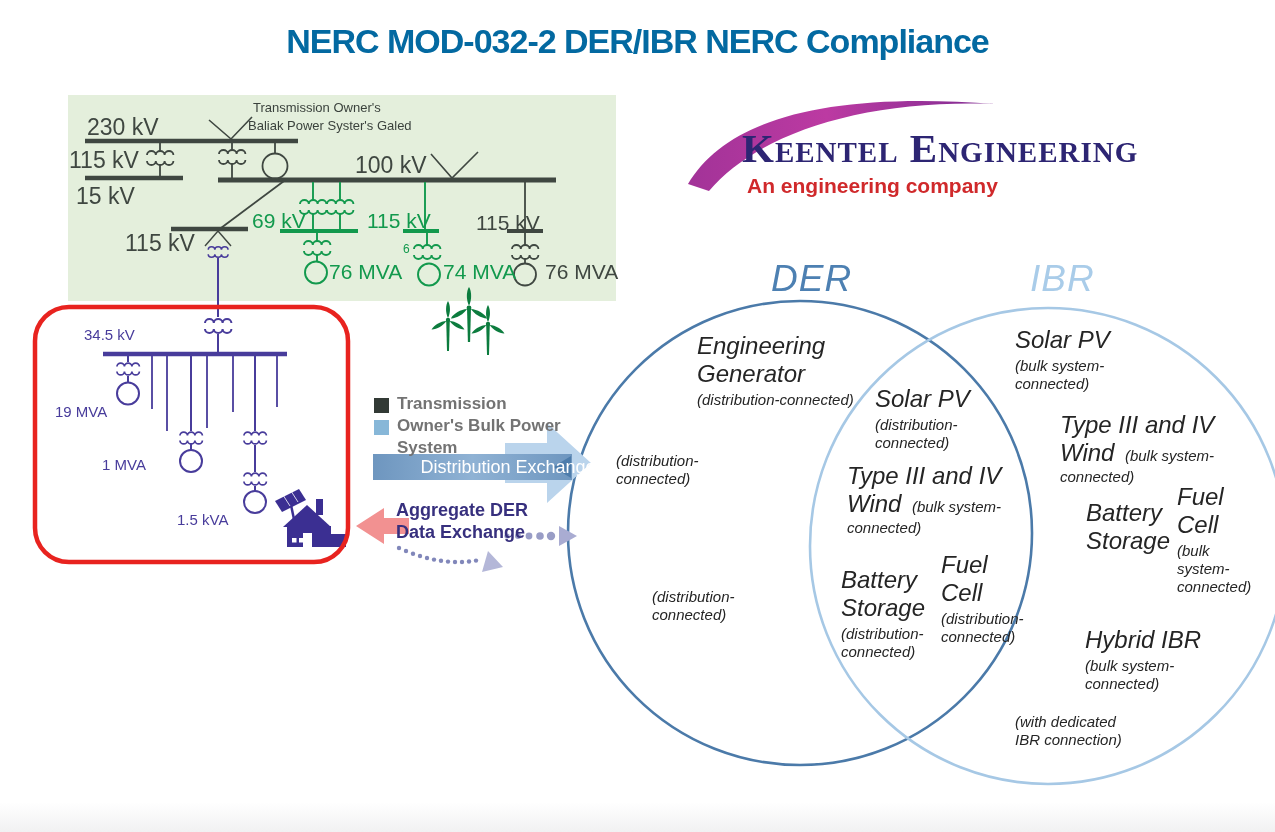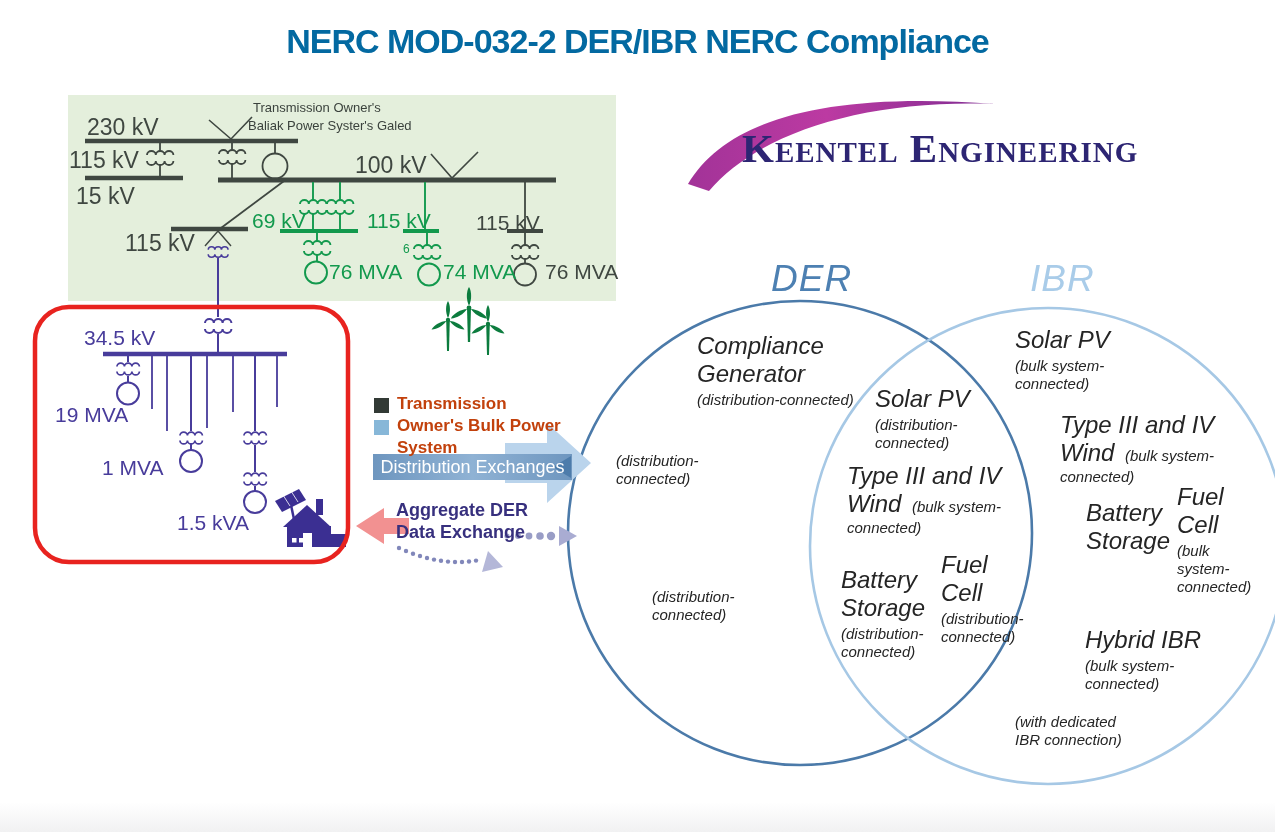--- a/index.html
+++ b/index.html
@@ -7,22 +7,22 @@
           font-family:"Liberation Sans",sans-serif;}
   #gfx{position:absolute;left:0;top:0;z-index:1;}
   .txt{position:absolute;z-index:2;white-space:nowrap;}
   #title{position:absolute;z-index:2;left:0;top:22px;width:100%;text-align:center;
          font-size:34px;font-weight:700;letter-spacing:-1px;color:#0369a1;margin:0;}
   .gbhead{font-size:13px;color:#3a413c;}
   .dk{color:#3f4741;font-size:23px;}
   .dk.sm{font-size:21px;}
   .gr{color:#12994d;font-size:21px;}
   .gr.xs{font-size:12px;}
-  .pu{color:#483c9b;font-size:21px;}
-  .leg{font-size:17px;font-weight:700;color:#c2410c;}
+  .pu{color:#483c9b;font-size:15px;}
+  .leg{font-size:17px;font-weight:700;color:#737373;}
   .banner-text{width:199px;text-align:center;font-size:18px;color:#fff;}
   .agg{font-size:18px;font-weight:700;color:#37307e;}
   .vennlbl{font-size:37px;font-style:italic;letter-spacing:1px;}
   .vennlbl.der{color:#4d80b2;}
   .vennlbl.ibr{color:#a9cce9;}
   .vitem{position:absolute;z-index:2;font-style:italic;color:#252525;}
   .vname{display:block;font-size:24px;line-height:1.16;}
   .vqual{display:block;font-size:15px;line-height:1.22;margin-top:3px;}
   .vitem.flow .vname,.vitem.flow .vqual{display:inline;}
   .vitem.flow .vqual{margin-left:6px;line-height:1.35;}
@@ -194,20 +194,21 @@
         <circle cx="476" cy="560.6" r="2.2"></circle>
     <polygon points="482,572 488,551 503,567" fill="#b4b7d8"></polygon>
   </g>
 
   <path d="M 688,184 C 726,120 824,91 996,104 C 864,99 758,133 709,191 Z" fill="url(#sw1)"></path>
 </svg>
 
 <h1 id="title">NERC MOD-032-2 DER/IBR NERC Compliance</h1>
 
 <div class="txt logo-name" style="left:742px;top:124px;text-align:right;">Keentel Engineering</div>
+<div class="txt logo-tag" style="left:747px;top:174px;">An engineering company</div>
 
 <div class="txt gbhead" style="left:253px;top:100px;">Transmission Owner's</div>
 <div class="txt gbhead" style="left:248px;top:118px;">Baliak Power Syster's Galed</div>
 <div class="txt dk" style="left:87px;top:114px;">230 kV</div>
 <div class="txt dk" style="left:69px;top:147px;">115 kV</div>
 <div class="txt dk" style="left:69px;top:183px;margin-left:7px;">15 kV</div>
 <div class="txt dk" style="left:355px;top:152px;">100 kV</div>
 <div class="txt dk" style="left:125px;top:230px;">115 kV</div>
 <div class="txt gr" style="left:252px;top:209px;">69 kV</div>
 <div class="txt gr" style="left:367px;top:209px;">115 kV</div>
@@ -220,29 +221,29 @@
 <div class="txt pu" style="left:84px;top:326px;">34.5 kV</div>
 <div class="txt pu" style="left:55px;top:403px;">19 MVA</div>
 <div class="txt pu" style="left:102px;top:456px;">1 MVA</div>
 <div class="txt pu" style="left:177px;top:511px;">1.5 kVA</div>
 
 <div class="txt" style="left:374px;top:398px;width:15px;height:15px;background:#323a35;"></div>
 <div class="txt" style="left:374px;top:420px;width:15px;height:15px;background:#87b7d8;"></div>
 <div class="txt leg" style="left:397px;top:394px;">Transmission</div>
 <div class="txt leg" style="left:397px;top:416px;">Owner's Bulk Power</div>
 <div class="txt leg" style="left:397px;top:438px;">System</div>
-<div class="txt banner-text" style="left:373px;top:457px;">Distribution Exchanges</div>
+<div class="txt banner-text" style="left:373px;top:457px;padding-left:40px;">Distribution Exchanges</div>
 <div class="txt agg" style="left:396px;top:500px;">Aggregate DER</div>
 <div class="txt agg" style="left:396px;top:522px;">Data Exchange</div>
 
 <div class="txt vennlbl der" style="left:771px;top:258px;">DER</div>
 <div class="txt vennlbl ibr" style="left:1030px;top:258px;">IBR</div>
 
 <div class="vitem" style="left:697px;top:332px;width:168px;">
-  <span class="vname">Compliance Generator</span>
+  <span class="vname">Engineering Generator</span>
   <span class="vqual">(distribution-connected)</span>
 </div>
 <div class="vitem" style="left:616px;top:449px;width:135px;">
   <span class="vqual">(distribution-connected)</span>
 </div>
 <div class="vitem" style="left:652px;top:585px;width:150px;">
   <span class="vqual">(distribution-connected)</span>
 </div>
 
 <div class="vitem" style="left:875px;top:385px;width:112px;">

